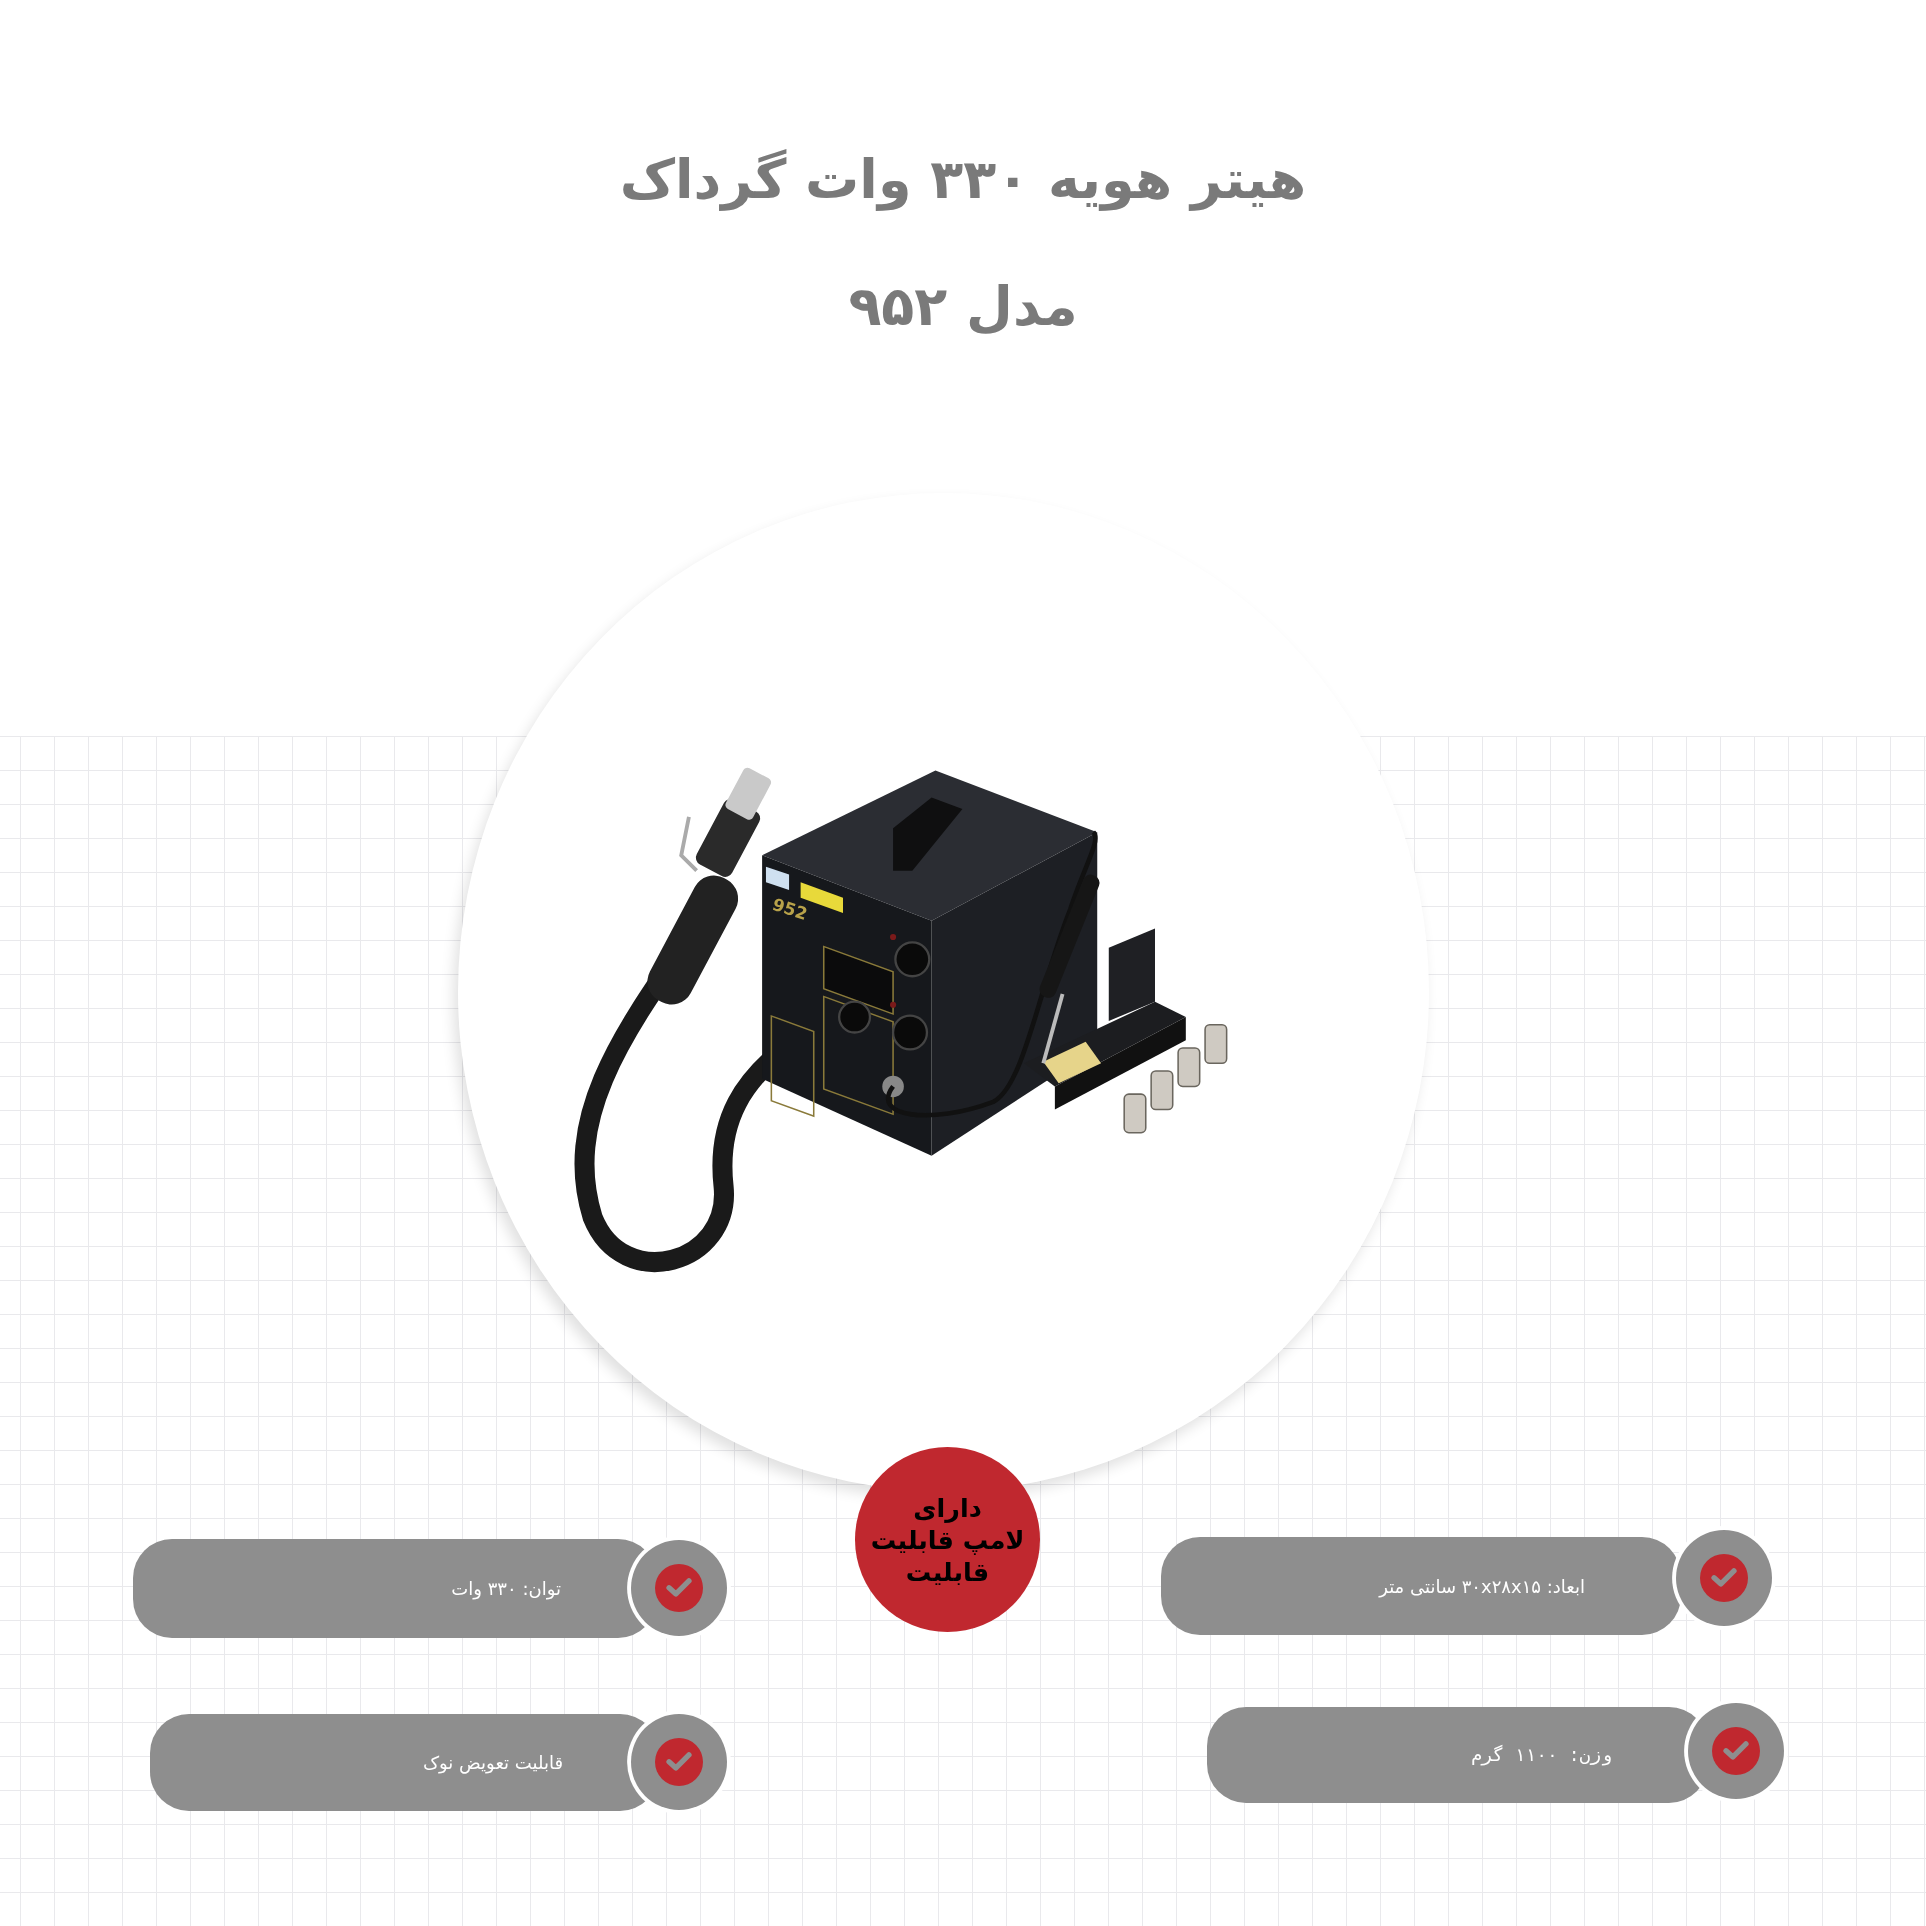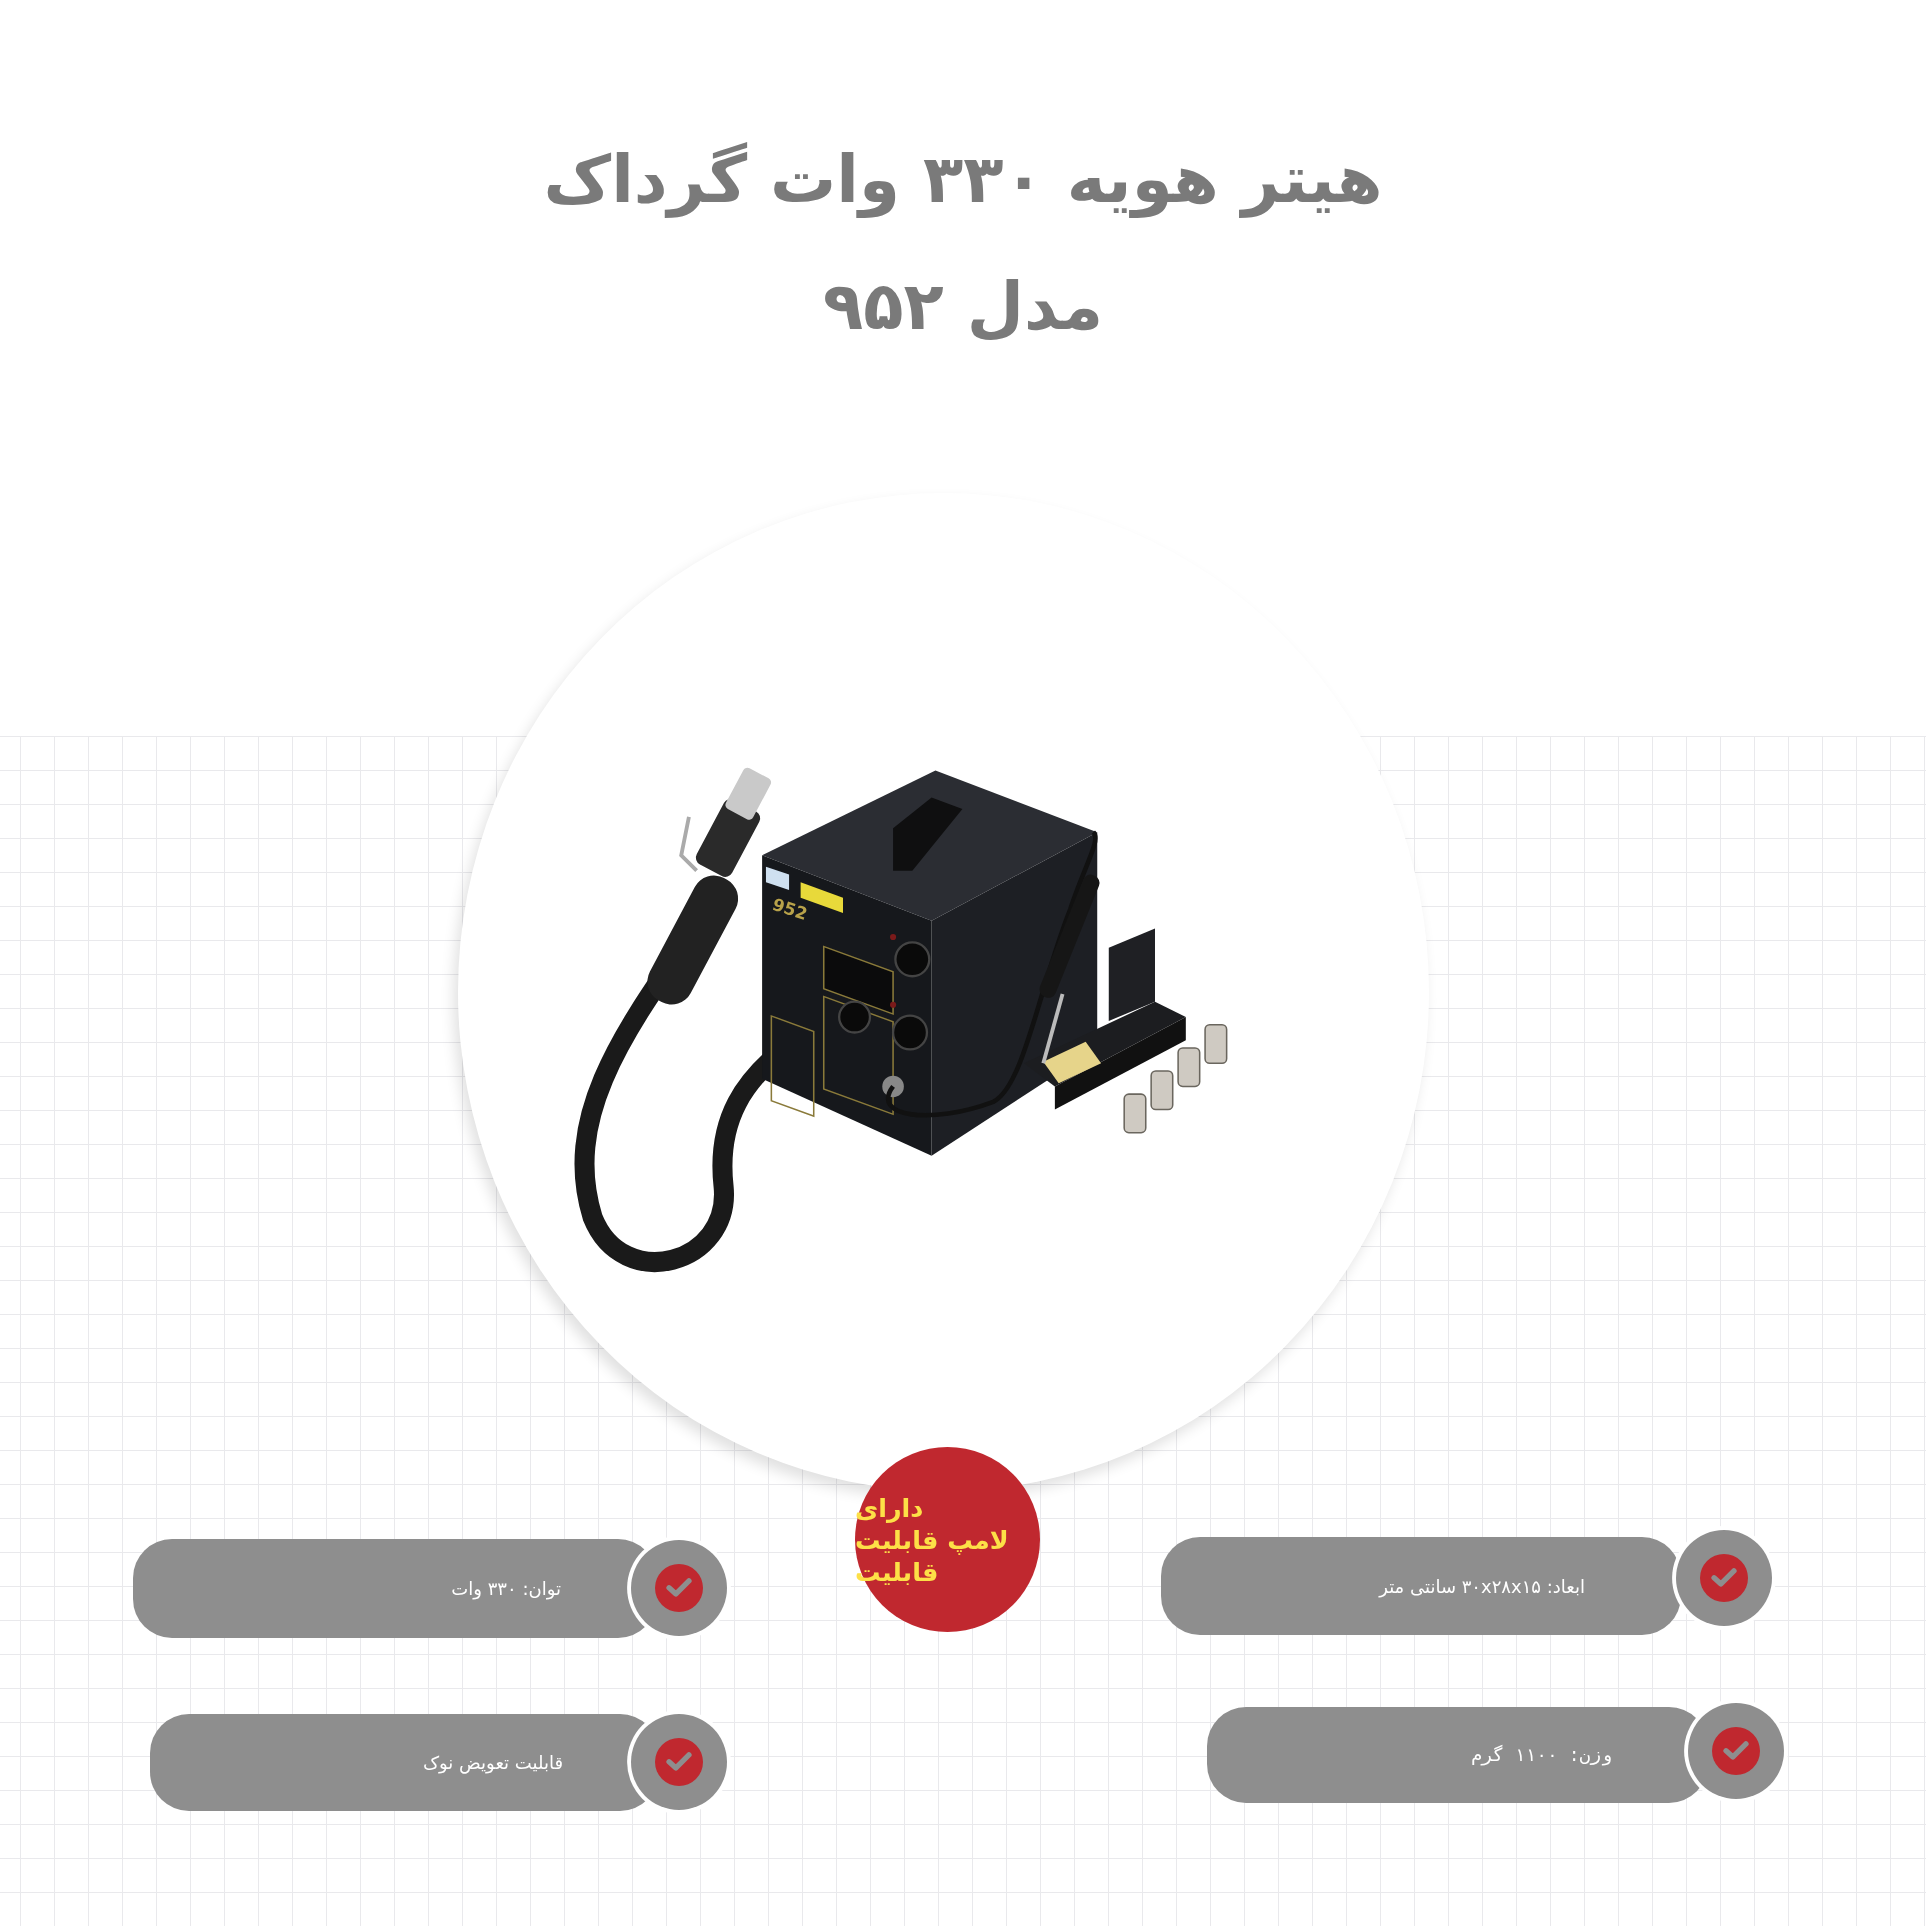--- a/index.html
+++ b/index.html
@@ -13,35 +13,35 @@
     background-color: #ffffff;
     background-image:
       linear-gradient(to right, #e9e9ec 1.5px, transparent 1.5px),
       linear-gradient(to bottom, #e9e9ec 1.5px, transparent 1.5px);
     background-size: 34px 34px;
     background-position: 20px 0px;
   }
   .title {
     position: absolute; left: 0; top: 116px; width: 1926px;
     text-align: center; direction: rtl;
-    color: #7a7a7a; font-weight: bold; font-size: 66px; line-height: 127px;
+    color: #7a7a7a; font-weight: bold; font-size: 54px; line-height: 127px;
   }
   .hero-circle {
     position: absolute; left: 458px; top: 493px; width: 971px; height: 998px;
     border-radius: 50%; background: #ffffff;
     box-shadow: -4.6px 7.7px 14px rgba(0,0,0,0.12);
     overflow: hidden;
   }
   .product {
     position: absolute; left: 73px; top: 262px; width: 832px; height: 555px;
   }
   .badge {
     position: absolute; left: 855px; top: 1447px; width: 185px; height: 185px;
-    border-radius: 50%; background: #c0282f; color: #fde047;
-    display: flex; flex-direction: column; align-items: flex-end; justify-content: center;
+    border-radius: 50%; background: #c0282f; color: #000000;
+    display: flex; flex-direction: column; align-items: center; justify-content: center;
     direction: rtl; font-weight: bold; font-size: 25.4px; line-height: 32px; text-align: center;
   }
   .pill {
     position: absolute; height: 99px; border-radius: 39px;
     background: #8e8e8e; color: #ffffff;
     display: flex; align-items: center; justify-content: flex-end;
     direction: ltr; font-size: 18px;
   }
   .pill .label { direction: rtl; padding-right: 96px; white-space: nowrap; }
   .check {

